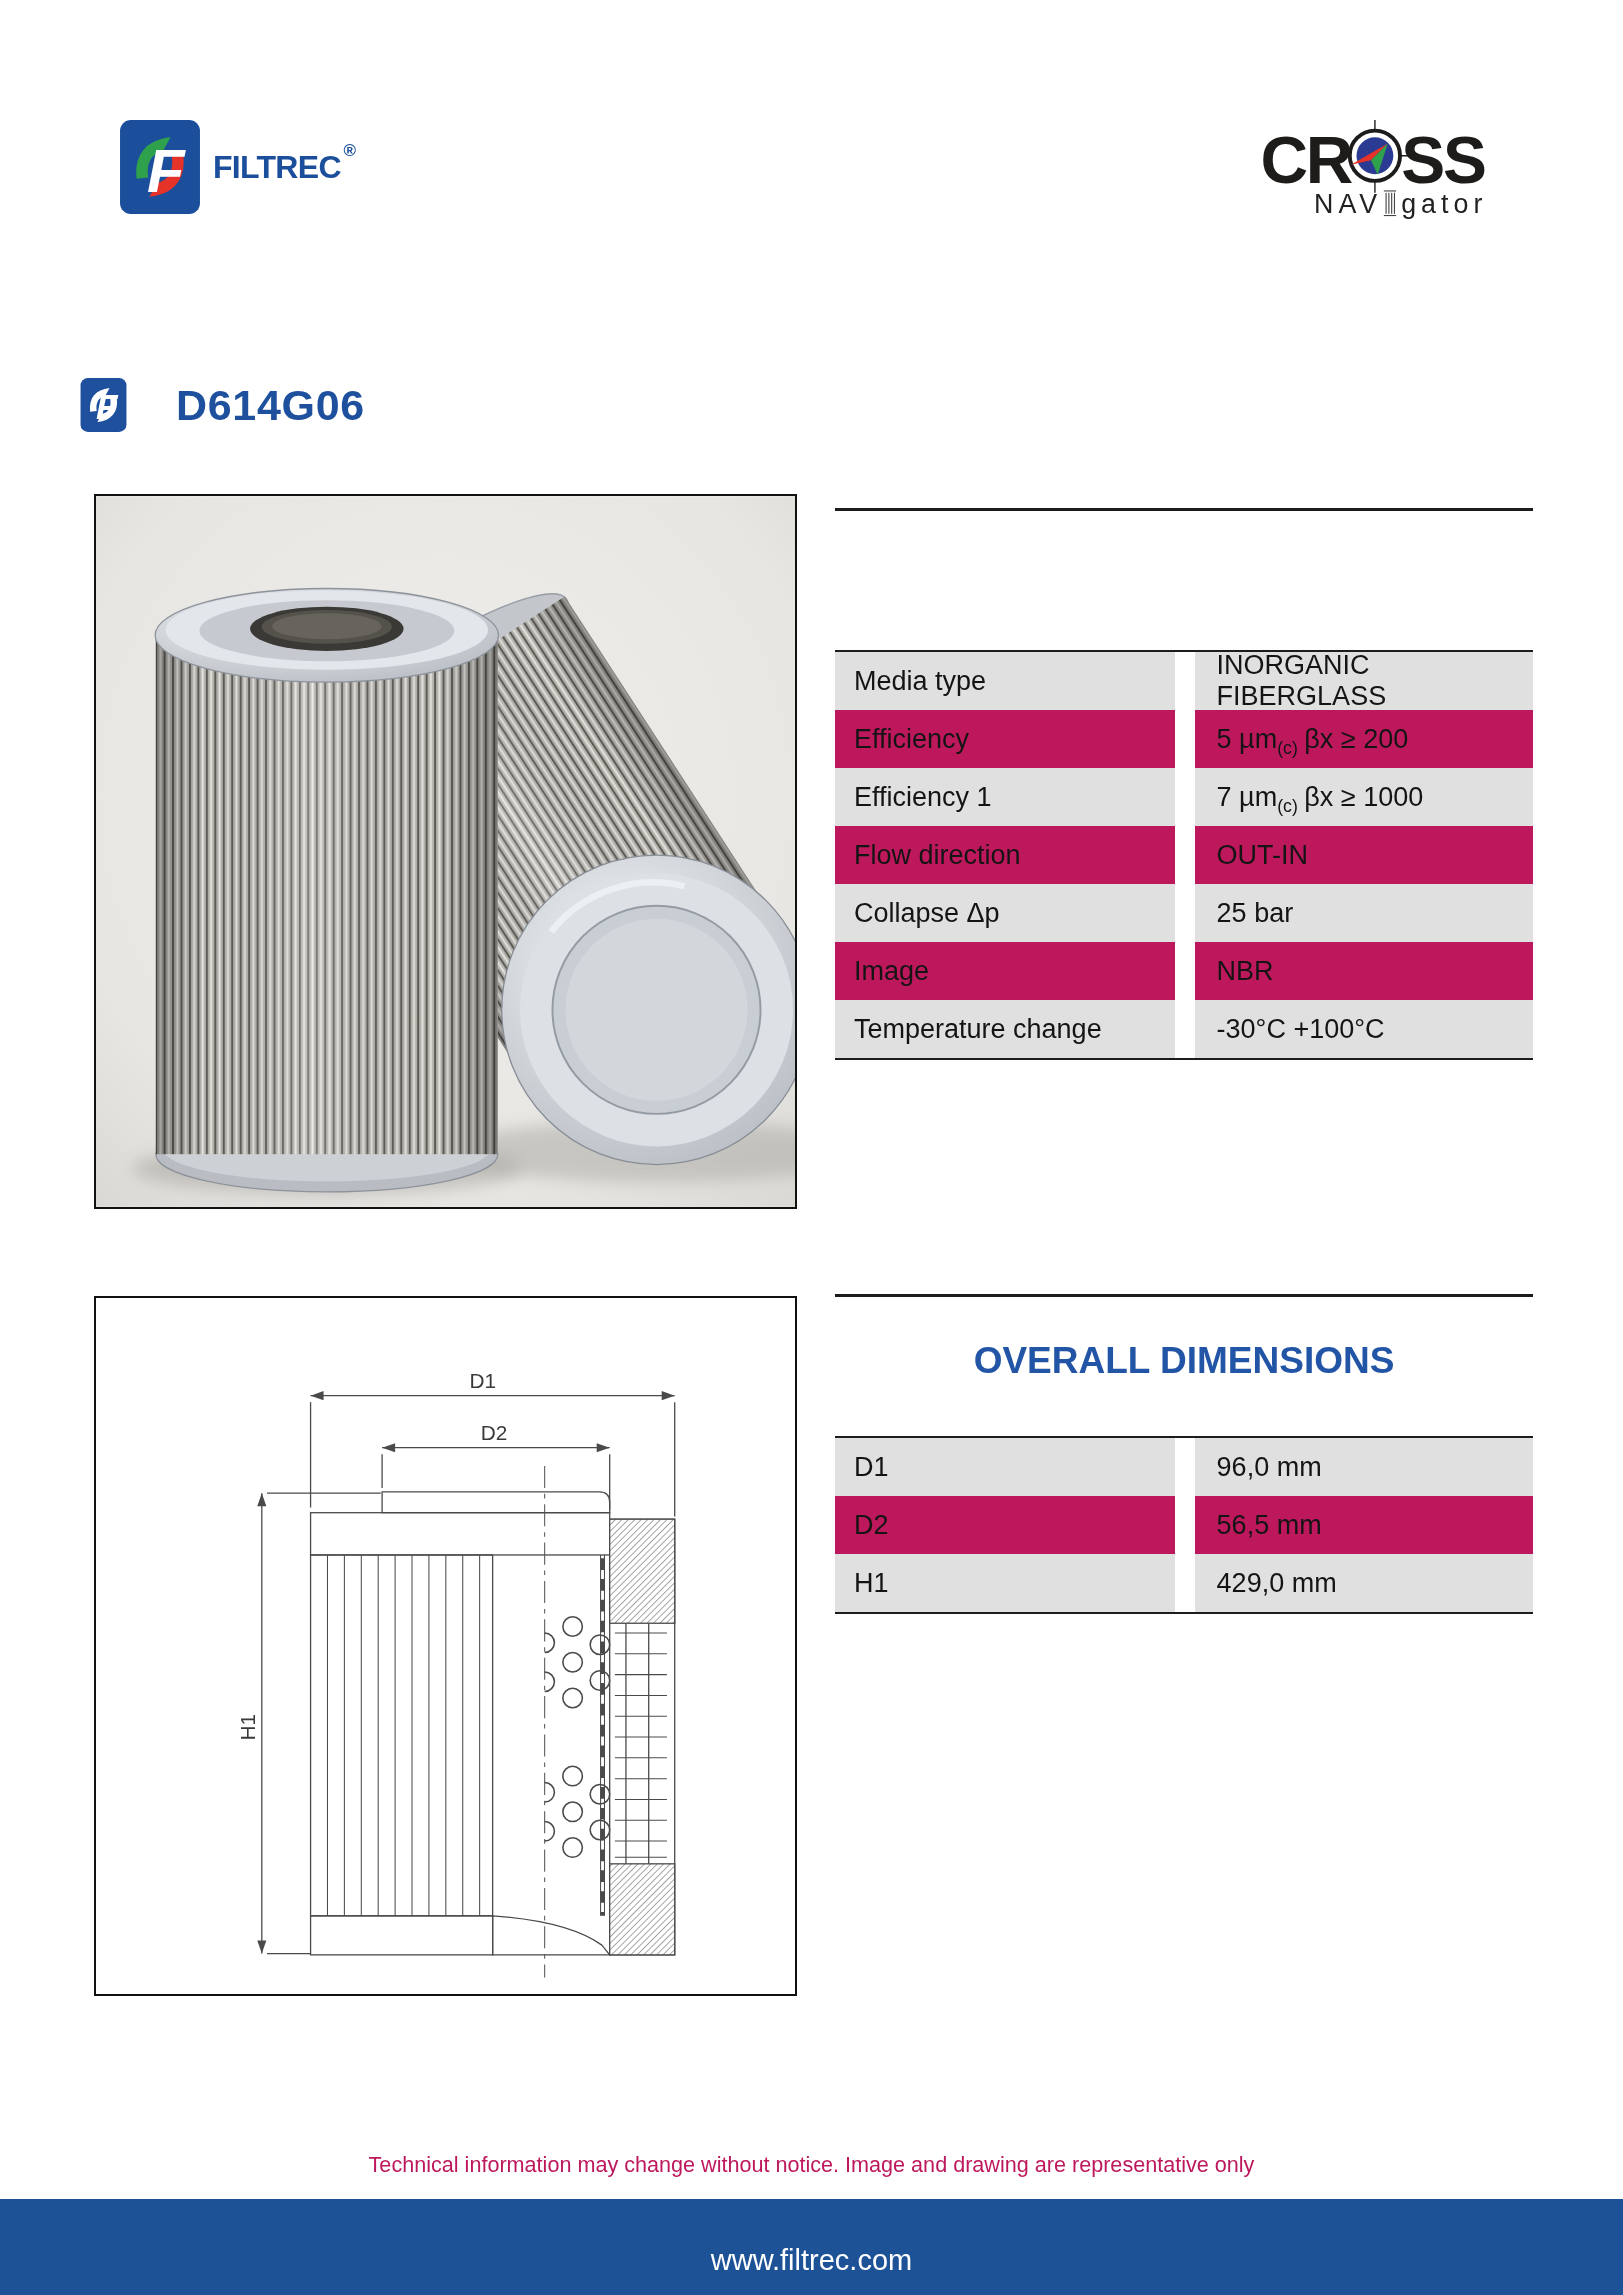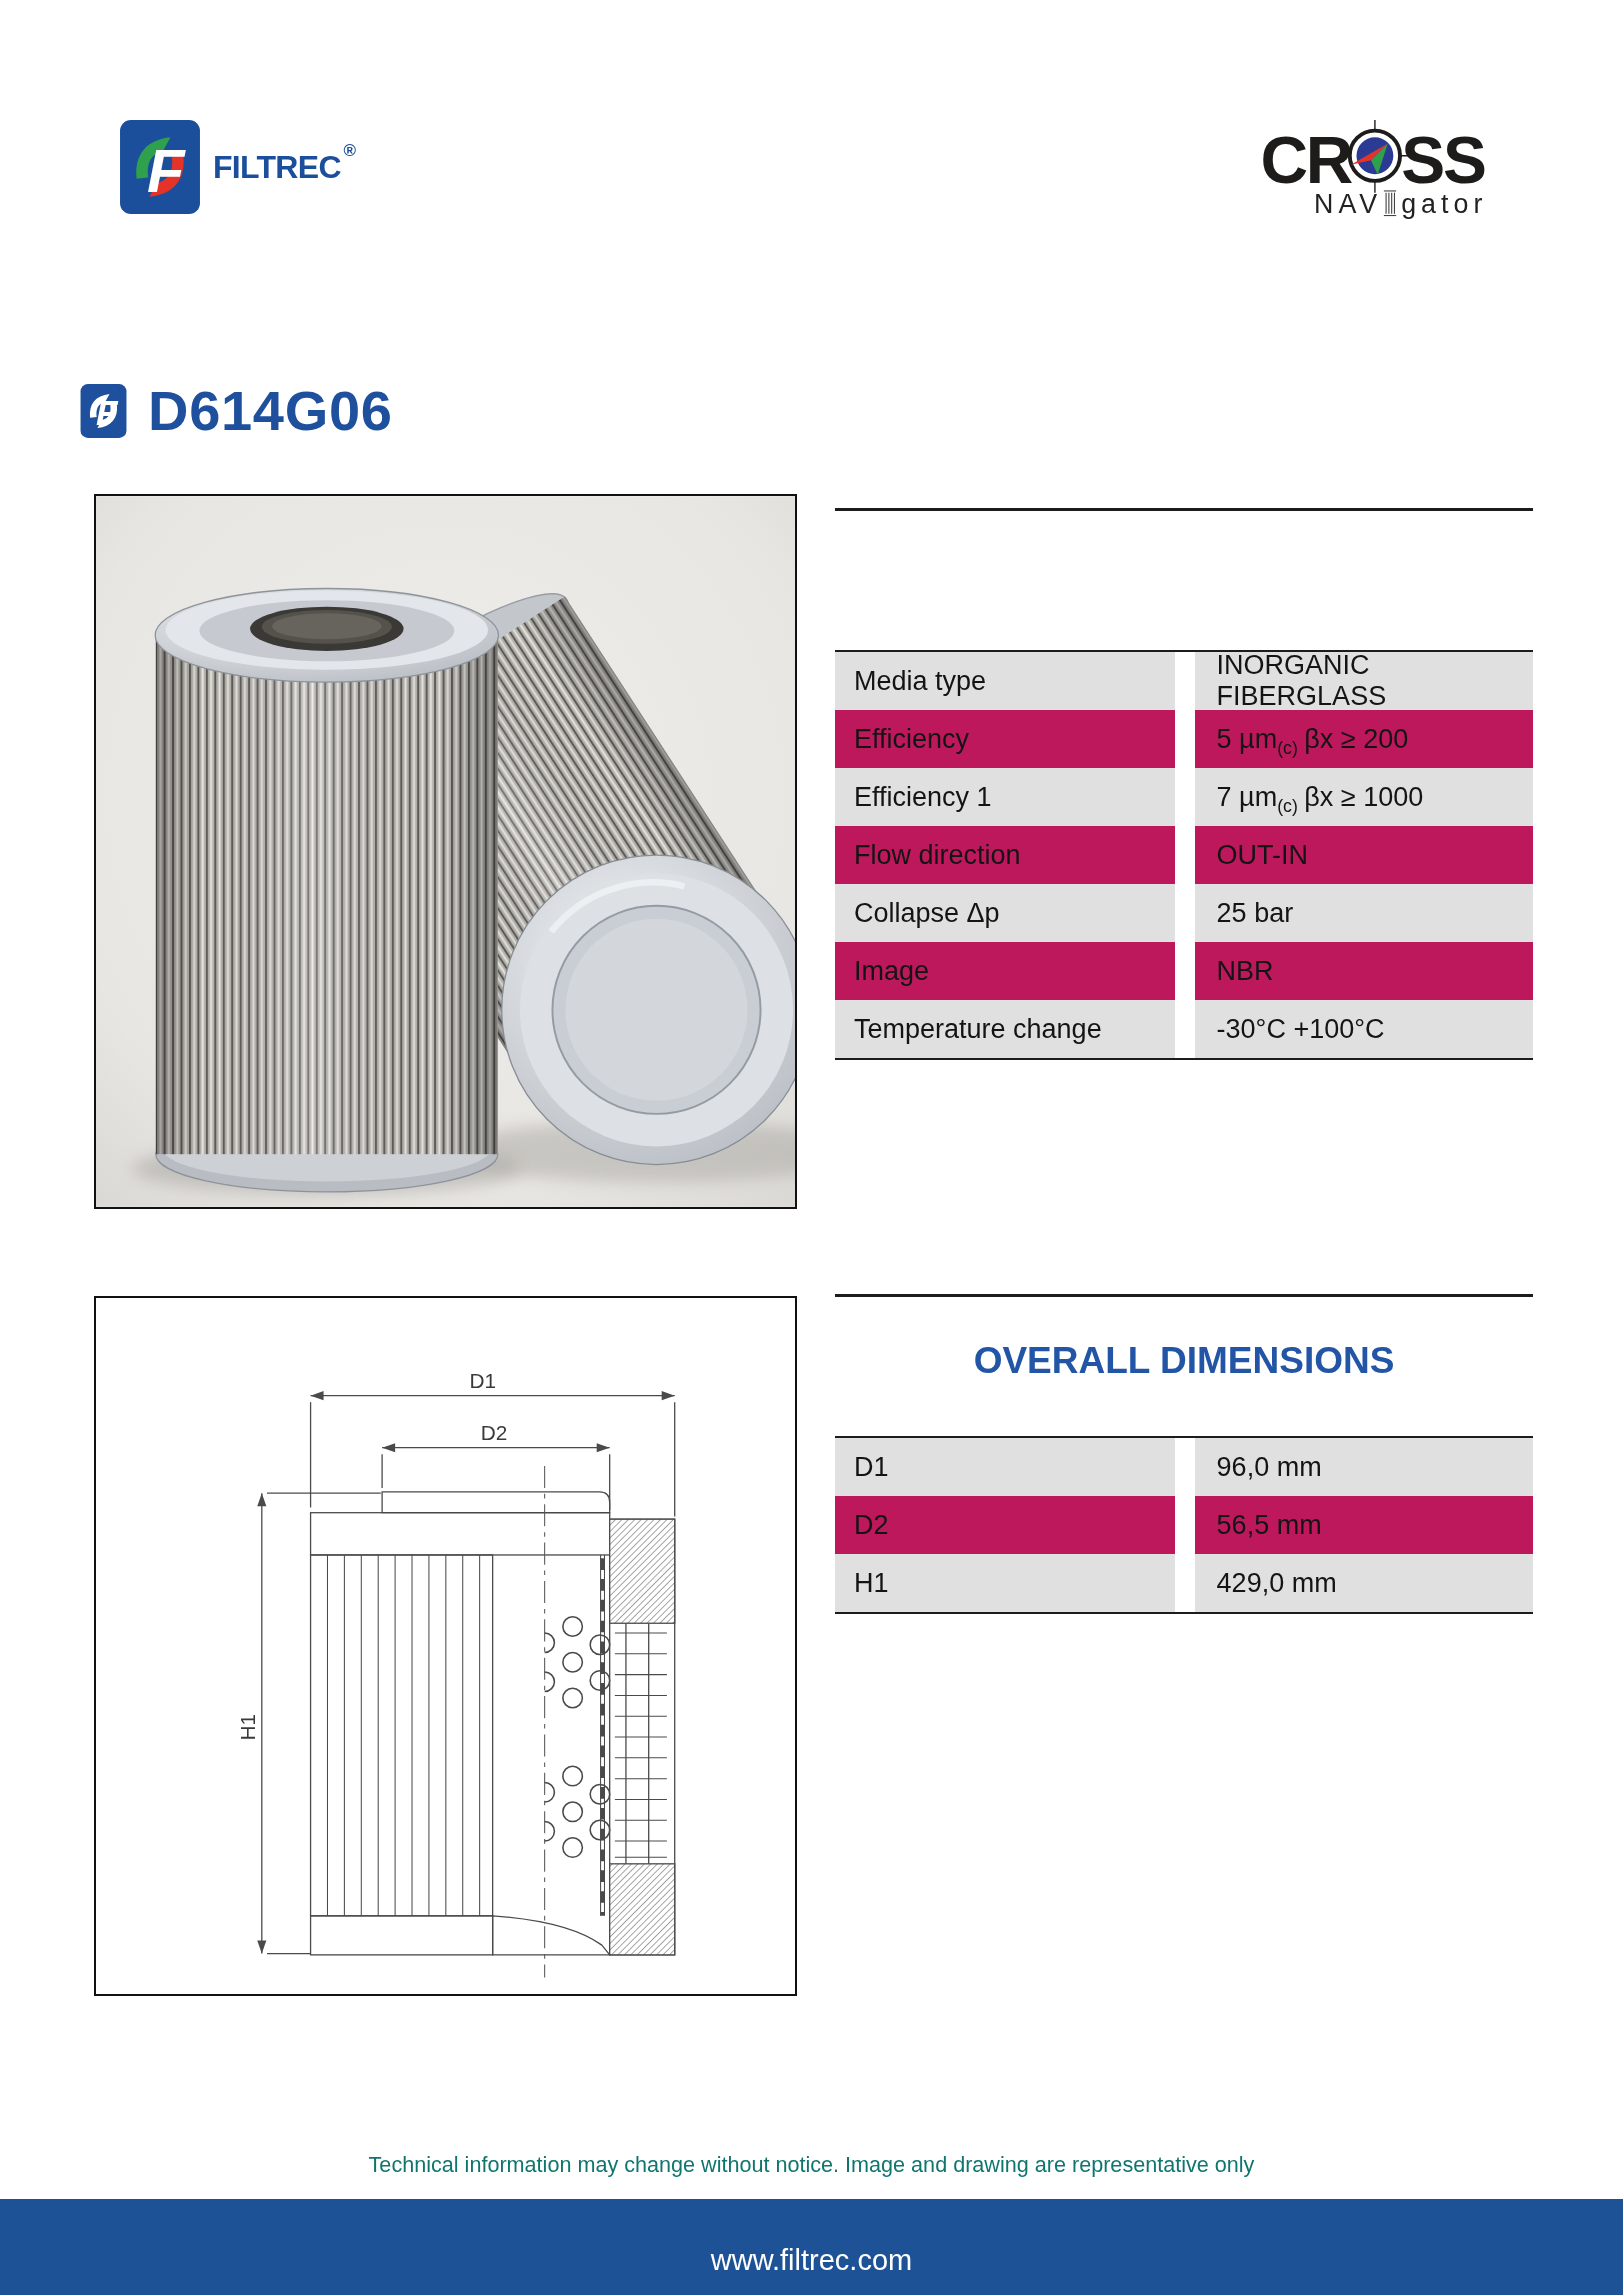--- a/index.html
+++ b/index.html
@@ -7,21 +7,21 @@
         font-family:"Liberation Sans",sans-serif;color:#1a1a1a;}
 
   
   .brand{position:absolute;left:120px;top:120px;display:flex;align-items:center;gap:13px;}
   .brand-word{font-size:32px;font-weight:bold;color:#1b4f9b;letter-spacing:-0.7px;}
   .brand-reg{font-size:17px;font-weight:bold;color:#1b4f9b;vertical-align:super;position:relative;top:-17px;margin-left:2.6px;}
   .cross{position:absolute;left:1260px;top:120px;}
 
   
   .title-row{position:absolute;left:80px;top:378px;display:flex;align-items:center;gap:21px;}
-  .title-text{font-size:56px;font-weight:bold;color:#1e509e;letter-spacing:0.7px;}
+  .title-text{font-size:43px;font-weight:bold;color:#1e509e;letter-spacing:0.7px;margin-left:28px;}
 
   
   .figure{position:absolute;border:2px solid #111;box-sizing:border-box;background:#fff;}
   #photo-fig{left:94px;top:494px;width:703px;height:715px;}
   #draw-fig{left:94px;top:1296px;width:703px;height:700px;}
   .figure svg{display:block;width:100%;height:100%;}
 
   
   .section-rule{position:absolute;left:835px;width:698px;height:2.6px;background:#1c1c1c;}
   .section-heading{position:absolute;left:835px;width:698px;text-align:center;
@@ -30,21 +30,21 @@
   .spec-row{display:flex;height:58px;column-gap:20px;}
   .spec-row.gray .cell{background:#e0e0e0;}
   .spec-row.white .cell{background:#be185d;}
   .cell{display:flex;align-items:center;font-size:27px;color:#141414;}
   .cell-label{width:340px;padding-left:19px;box-sizing:border-box;}
   .cell-value{flex:1;padding-left:21.6px;box-sizing:border-box;}
   .sub{font-size:17.7px;display:inline-block;transform:translateY(8.5px);}
   .rest{margin-left:6.5px;}
 
   
-  .footer-note{position:absolute;left:0;top:2152px;width:100%;text-align:center;font-size:21.6px;color:#0f766e;}
+  .footer-note{position:absolute;left:0;top:2152px;width:100%;text-align:center;font-size:21.6px;color:#be185d;}
   .footer-bar{position:absolute;left:0;top:2199px;width:100%;height:123px;background:#1e5296;
       display:flex;align-items:center;justify-content:center;}
   .footer-url{color:#ffffff;font-size:29px;}
 </style>
 </head>
 <body>
 
 <div id="page">
 
   <div class="brand">

